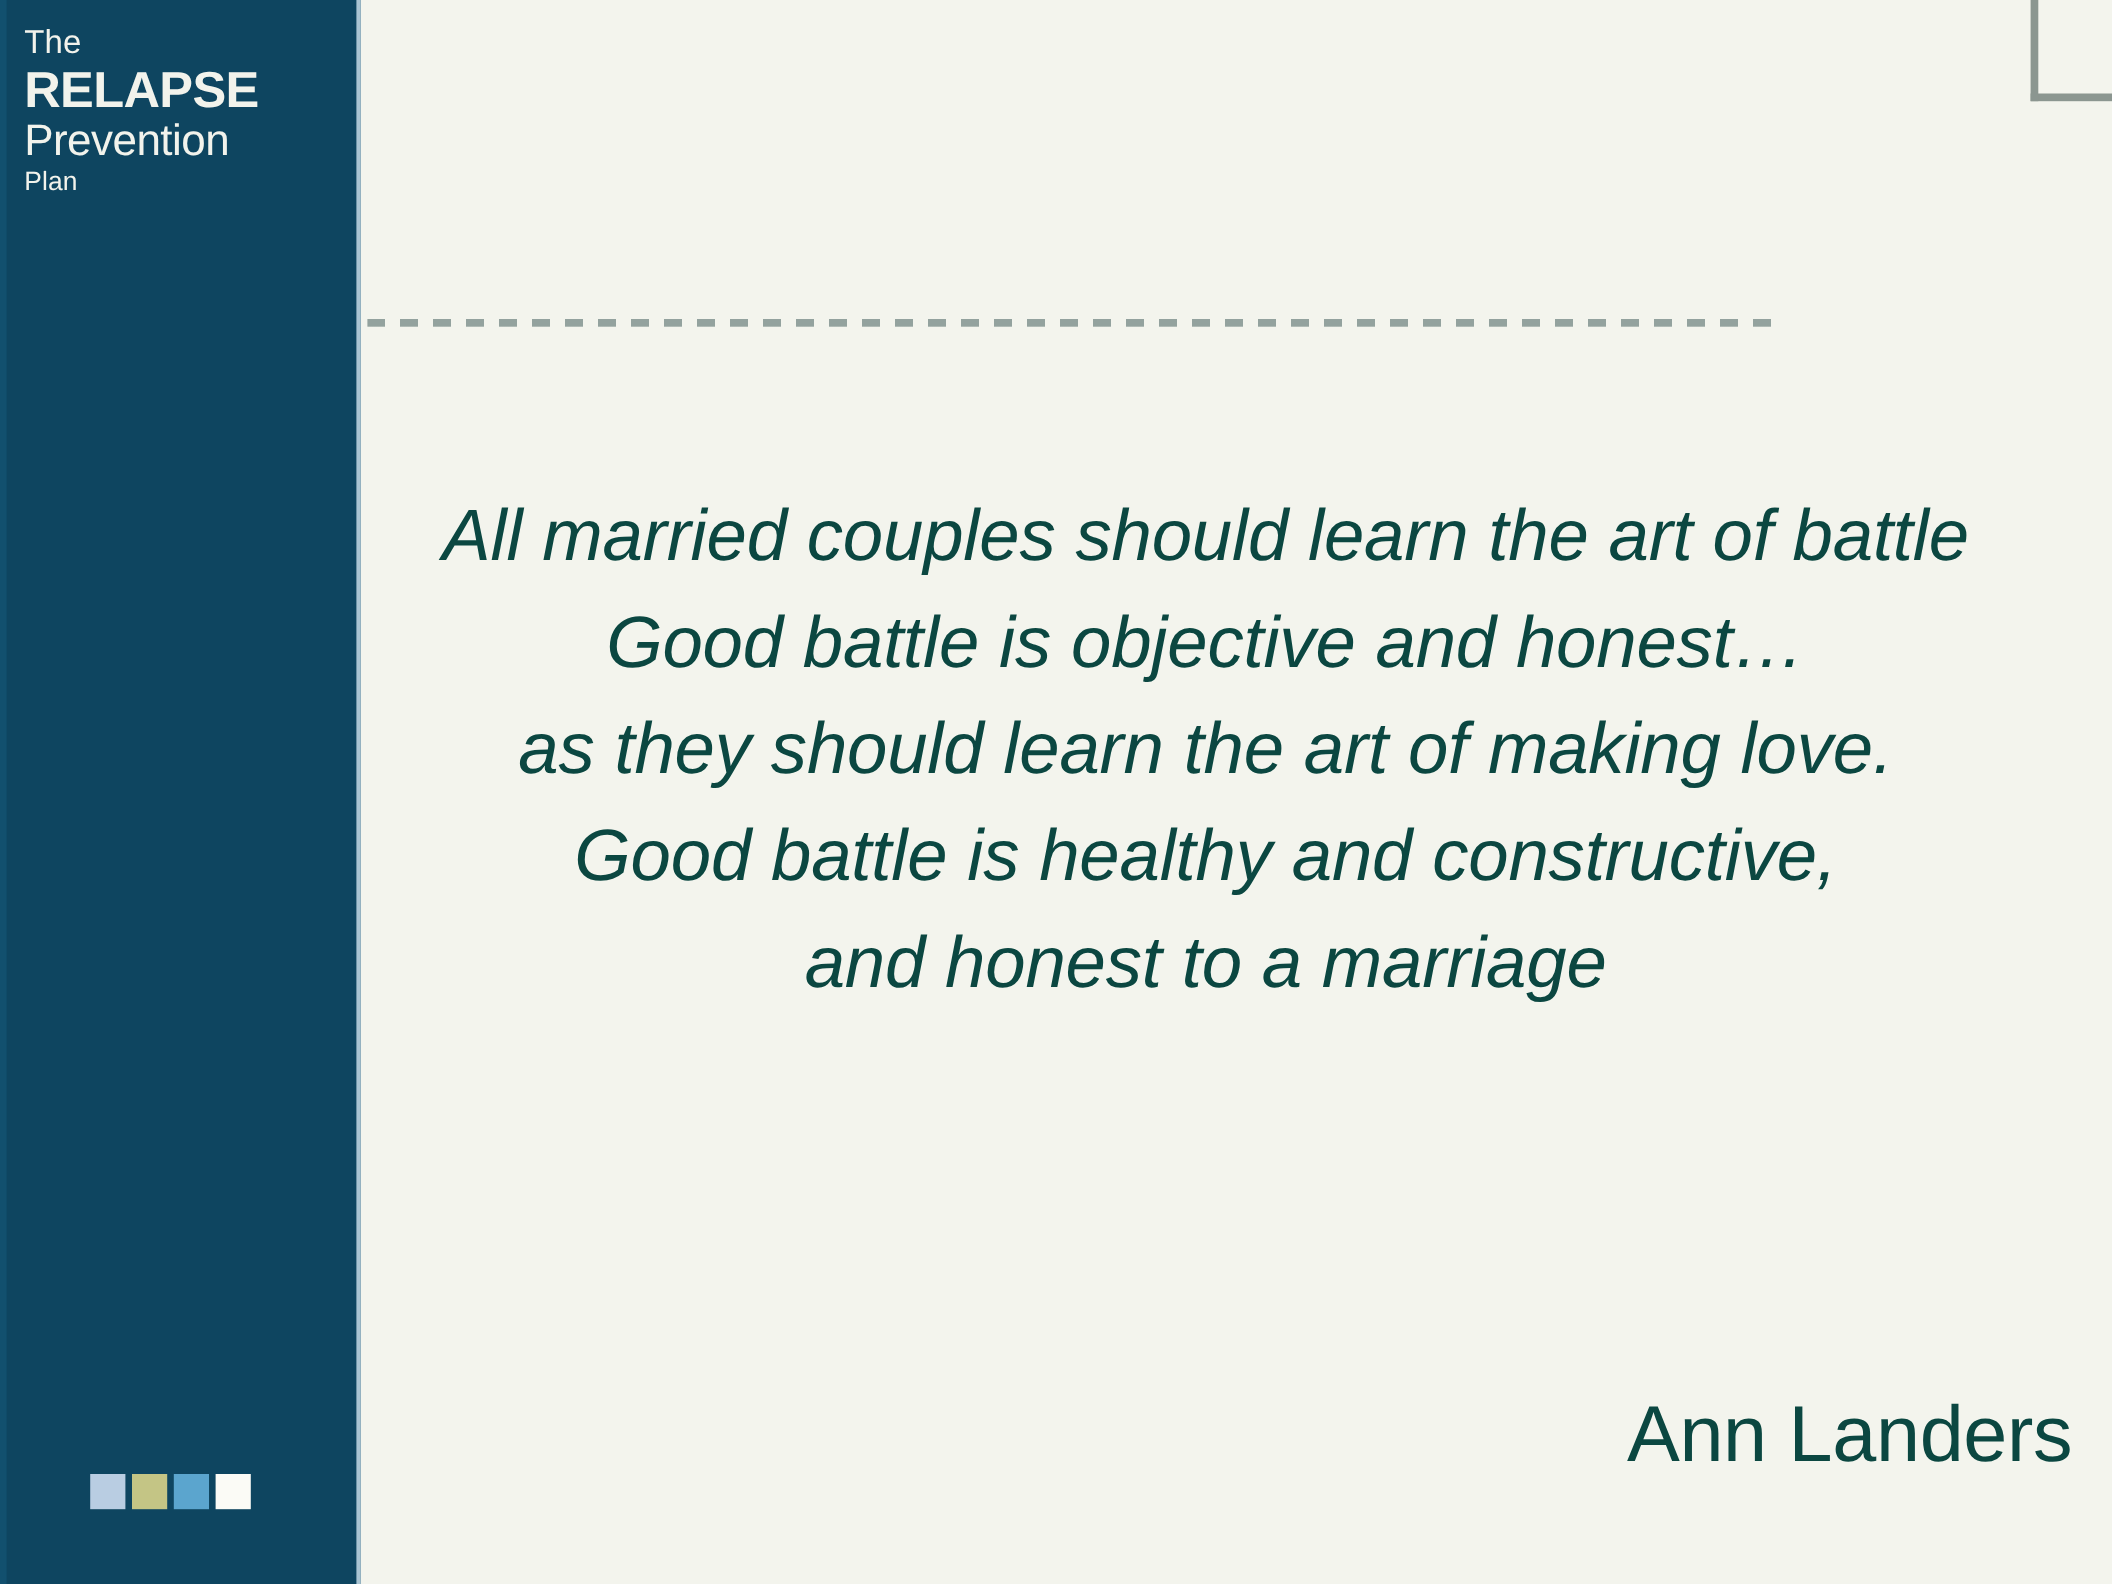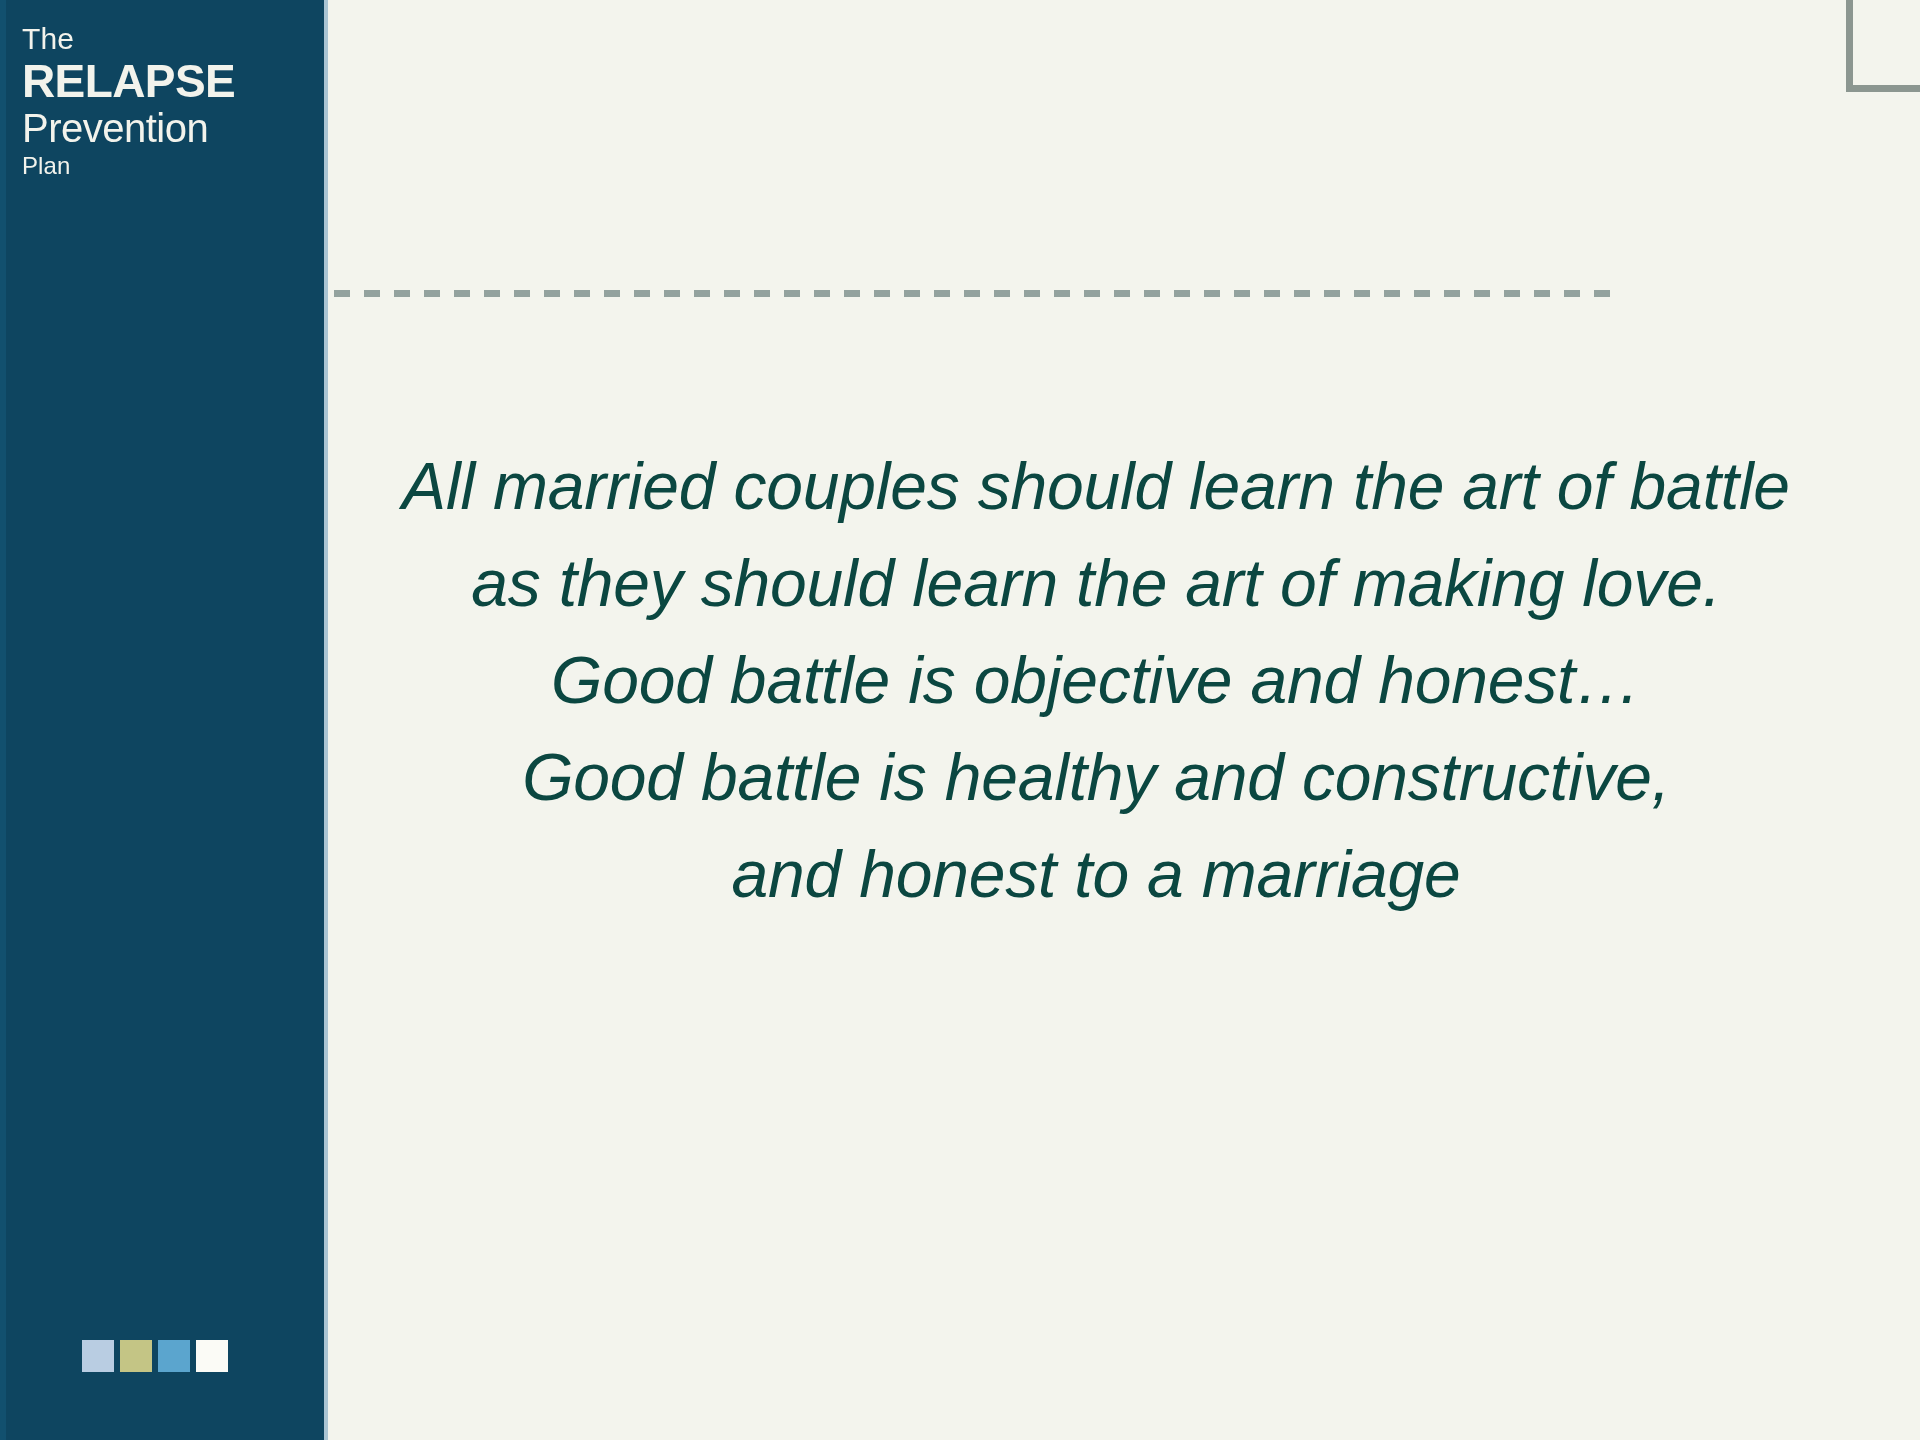--- a/index.html
+++ b/index.html
@@ -174,20 +174,21 @@
       <span class="swatch" style="background:#fbfbf6;"></span>
     </div>
   </div>
 
   <div class="corner-bracket"></div>
 
   <div class="dashed-divider"></div>
 
   <div class="quote-block">
     <span class="quote-line">All married couples should learn the art of battle</span>
+    <span class="quote-line">Good battle is objective and honest…</span>
     <span class="quote-line">as they should learn the art of making love.</span>
-    <span class="quote-line">Good battle is objective and honest…</span>
     <span class="quote-line">Good battle is healthy and constructive,</span>
     <span class="quote-line">and honest to a marriage</span>
   </div>
 
+  <div class="attribution">Ann Landers</div>
 
 </div>
 
 </body></html>

